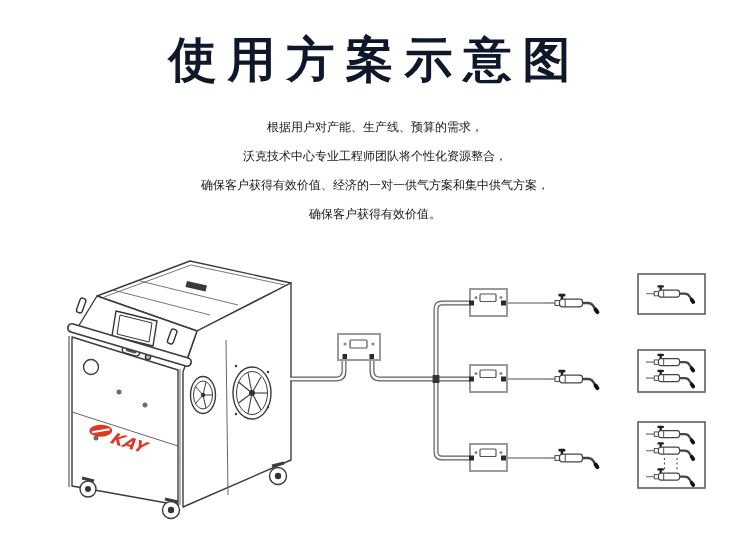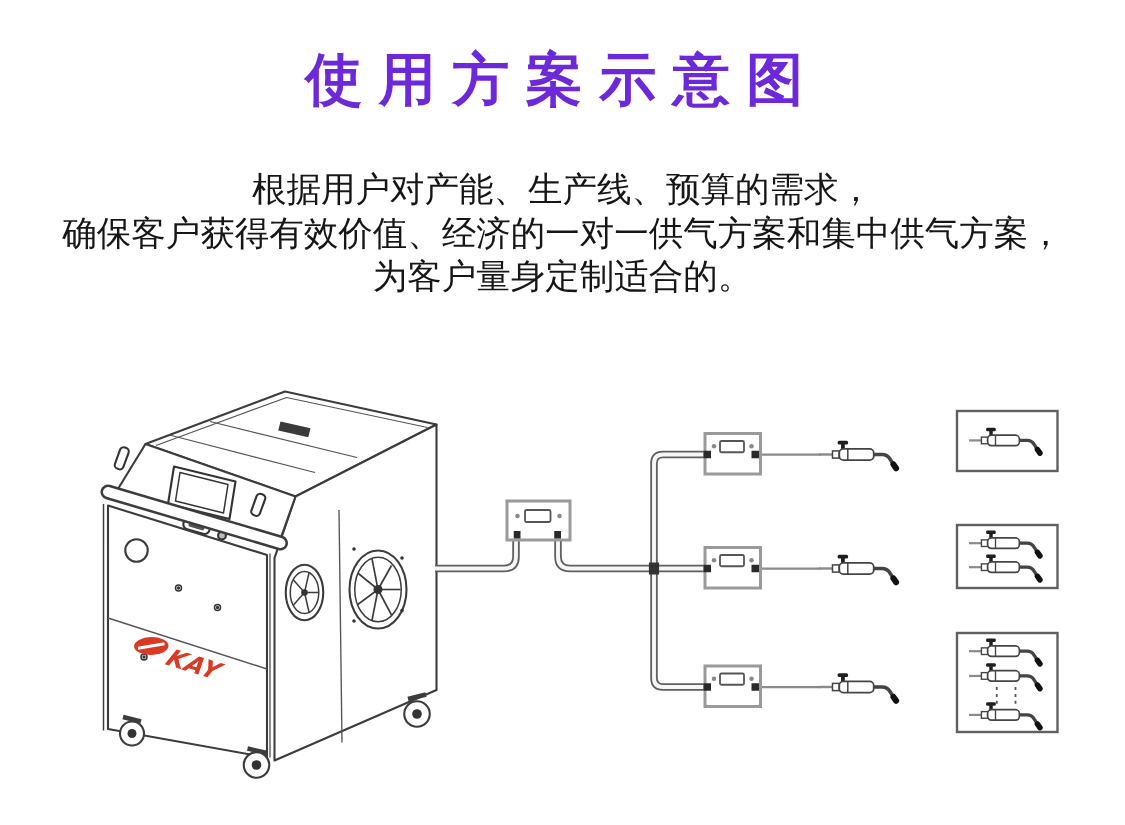--- a/index.html
+++ b/index.html
@@ -2,41 +2,42 @@
 <html><head>
 <meta charset="utf-8">
 <style>
   * { margin:0; padding:0; box-sizing:border-box; }
   html,body { width:750px; height:550px; background:#ffffff; overflow:hidden;
               font-family:"DejaVu Sans","Liberation Sans",sans-serif; }
   .stage { position:relative; width:750px; height:550px; background:#fff; }
 
   .page-title {
     position:absolute; top:28px; left:0; width:750px;
-    text-align:center; font-size:38px; font-weight:bold;
-    letter-spacing:11px; color:#6d28d9; white-space:nowrap;
+    text-align:center; font-size:48px; font-weight:bold;
+    letter-spacing:11px; color:#0f172a; white-space:nowrap;
   }
   .desc {
     position:absolute; top:113px; left:0; width:750px;
-    text-align:center; color:#161616; font-size:23px; font-weight:500;
+    text-align:center; color:#161616; font-size:12px; font-weight:500;
     line-height:29px; white-space:nowrap;
   }
   .diagram-svg { position:absolute; left:0; top:0; width:750px; height:550px; }
 </style>
 </head>
 <body>
 
 <div class="stage">
 
   <div class="page-title">使用方案示意图</div>
 
   <div class="desc">
     <div>根据用户对产能、生产线、预算的需求，</div>
+    <div>沃克技术中心专业工程师团队将个性化资源整合，</div>
     <div>确保客户获得有效价值、经济的一对一供气方案和集中供气方案，</div>
-    <div>为客户量身定制适合的。</div>
+    <div>确保客户获得有效价值。</div>
   </div>
 
   <svg class="diagram-svg" viewBox="0 0 750 550" xmlns="http://www.w3.org/2000/svg">
 
     <defs>
       <g id="torchDef">
         <line x1="0" y1="11" x2="9.5" y2="11" stroke="#8a8a8a" stroke-width="1.6"></line>
         <rect x="9" y="8.6" width="4.5" height="4.8" fill="#fff" stroke="#444" stroke-width="1"></rect>
         <rect x="12.4" y="1.8" width="7" height="2.6" rx="1" fill="#1e1e1e"></rect>
         <rect x="14.7" y="4" width="2.5" height="5.5" fill="#1e1e1e"></rect>

